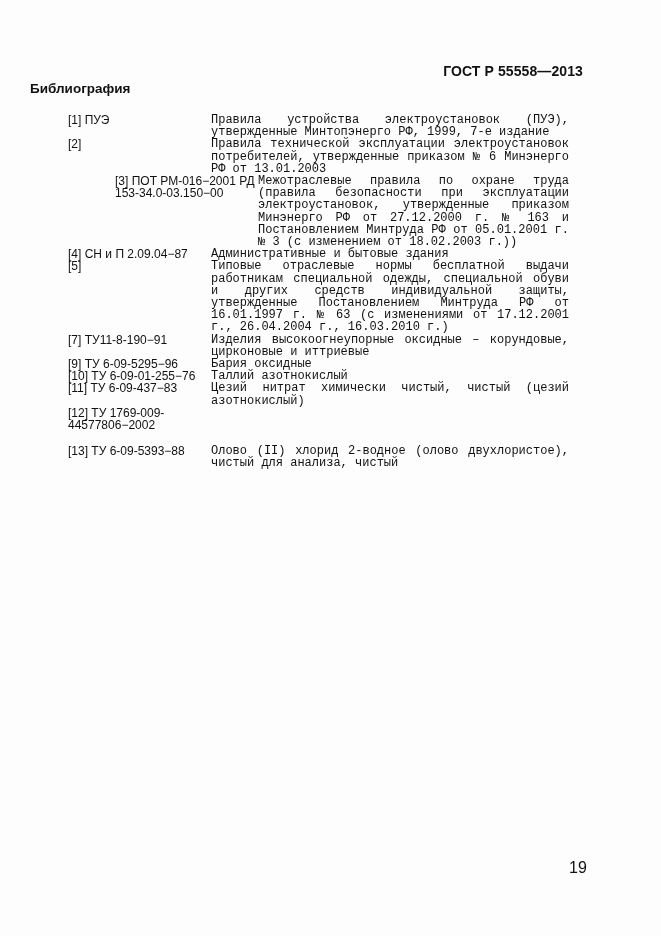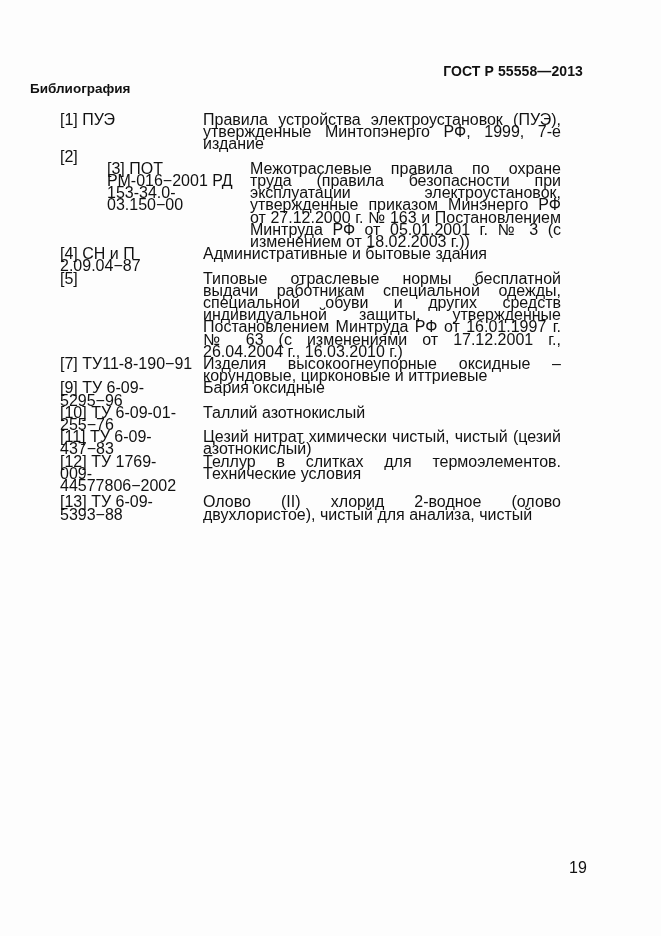--- a/index.html
+++ b/index.html
@@ -9,44 +9,45 @@
   }
   .header-code {
     position:absolute; top:63px; right:78px;
     font-size:14px; font-weight:bold; letter-spacing:0.1px;
   }
   .page-title {
     position:absolute; top:81px; left:0; width:661px; text-align:left;
     font-size:13.5px; font-weight:bold; padding-left:30px; box-sizing:border-box;
   }
   .biblio {
-    position:absolute; top:114px; left:60px; width:501px;
-    font-size:16px; line-height:12.2px;
+    position:absolute; top:114px; left:68px; width:501px;
+    font-size:12px; line-height:12.2px;
   }
   .row { display:flex; margin-bottom:0; }
   .ref { width:143px; flex:none; }
-  .desc { flex:1; text-align:justify; }
-  .row.gap { margin-top:4px; }
+  .desc { flex:1; text-align:justify;font-family:Liberation Mono, monospace; }
+  .row.gap { margin-top:14px; }
   .page-number {
     position:absolute; top:859px; left:569px; font-size:16px;
   }
 </style>
 </head>
 <body>
 
 <div class="header-code">ГОСТ Р 55558—2013</div>
 <div class="page-title">Библиография</div>
 
 <div class="biblio">
   <div class="row">
     <div class="ref">[1] ПУЭ</div>
     <div class="desc">Правила устройства электроустановок (ПУЭ), утвержденные Минтопэнерго РФ, 1999, 7-е издание</div>
   </div>
   <div class="row">
     <div class="ref">[2]</div>
+    <div class="desc">Правила технической эксплуатации электроустановок потребителей, утвержденные приказом № 6 Минэнерго РФ от 13.01.2003</div>
   </div>
   <div class="row">
     <div class="ref" style="width:143px;padding-right:2px;box-sizing:border-box;margin-left:47px;">[3] ПОТ РМ-016−2001 РД 153-34.0-03.150−00</div>
     <div class="desc">Межотраслевые правила по охране труда (правила безопасности при эксплуатации электроустановок, утвержденные приказом Минэнерго РФ от 27.12.2000 г. № 163 и Постановлением Минтруда РФ от 05.01.2001 г. № 3 (с изменением от 18.02.2003 г.))</div>
   </div>
   <div class="row">
     <div class="ref">[4] СН и П 2.09.04−87</div>
     <div class="desc">Административные и бытовые здания</div>
   </div>
   <div class="row">
@@ -64,21 +65,20 @@
   <div class="row">
     <div class="ref">[10] ТУ 6-09-01-255−76</div>
     <div class="desc">Таллий азотнокислый</div>
   </div>
   <div class="row">
     <div class="ref">[11] ТУ 6-09-437−83</div>
     <div class="desc">Цезий нитрат химически чистый, чистый (цезий азотнокислый)</div>
   </div>
   <div class="row">
     <div class="ref" style="padding-right:40px;box-sizing:border-box;">[12] ТУ 1769-009-44577806−2002</div>
-    <div class="desc">Теллур в слитках для термоэлементов. Технические условия</div>
   </div>
   <div class="row gap">
     <div class="ref">[13] ТУ 6-09-5393−88</div>
     <div class="desc">Олово (II) хлорид 2-водное (олово двухлористое), чистый для анализа, чистый</div>
   </div>
 </div>
 
 <div class="page-number">19</div>
 
 </body></html>

